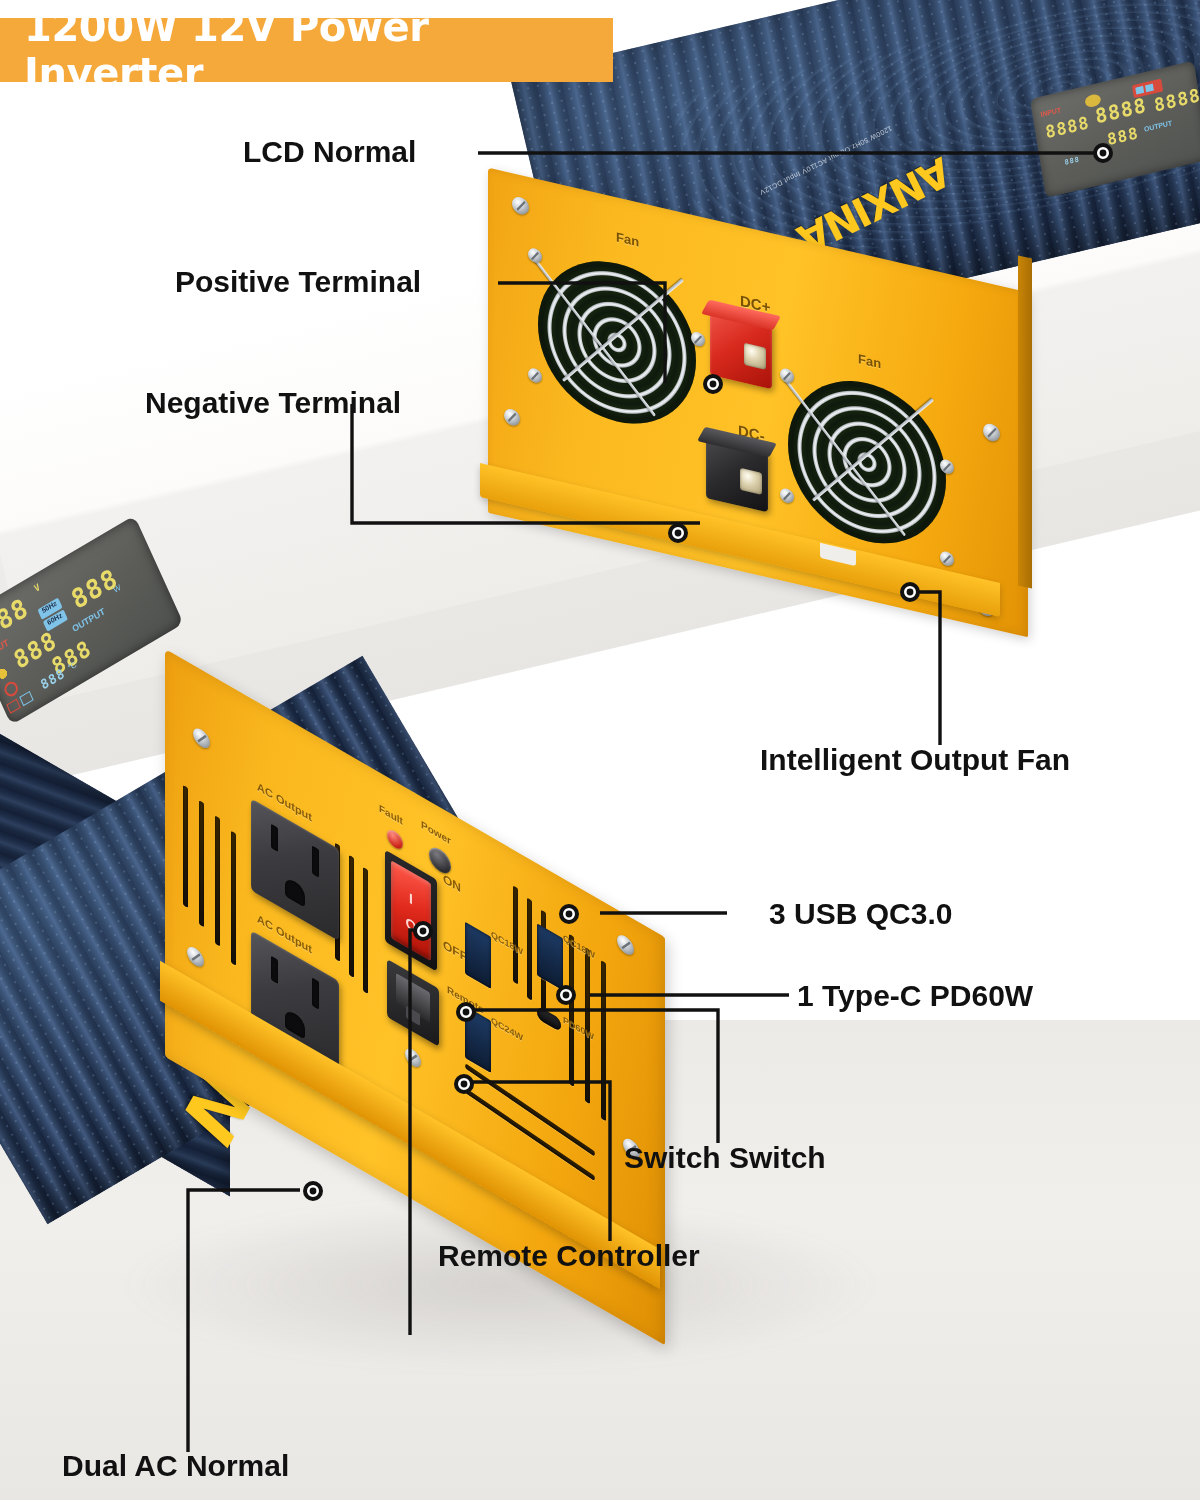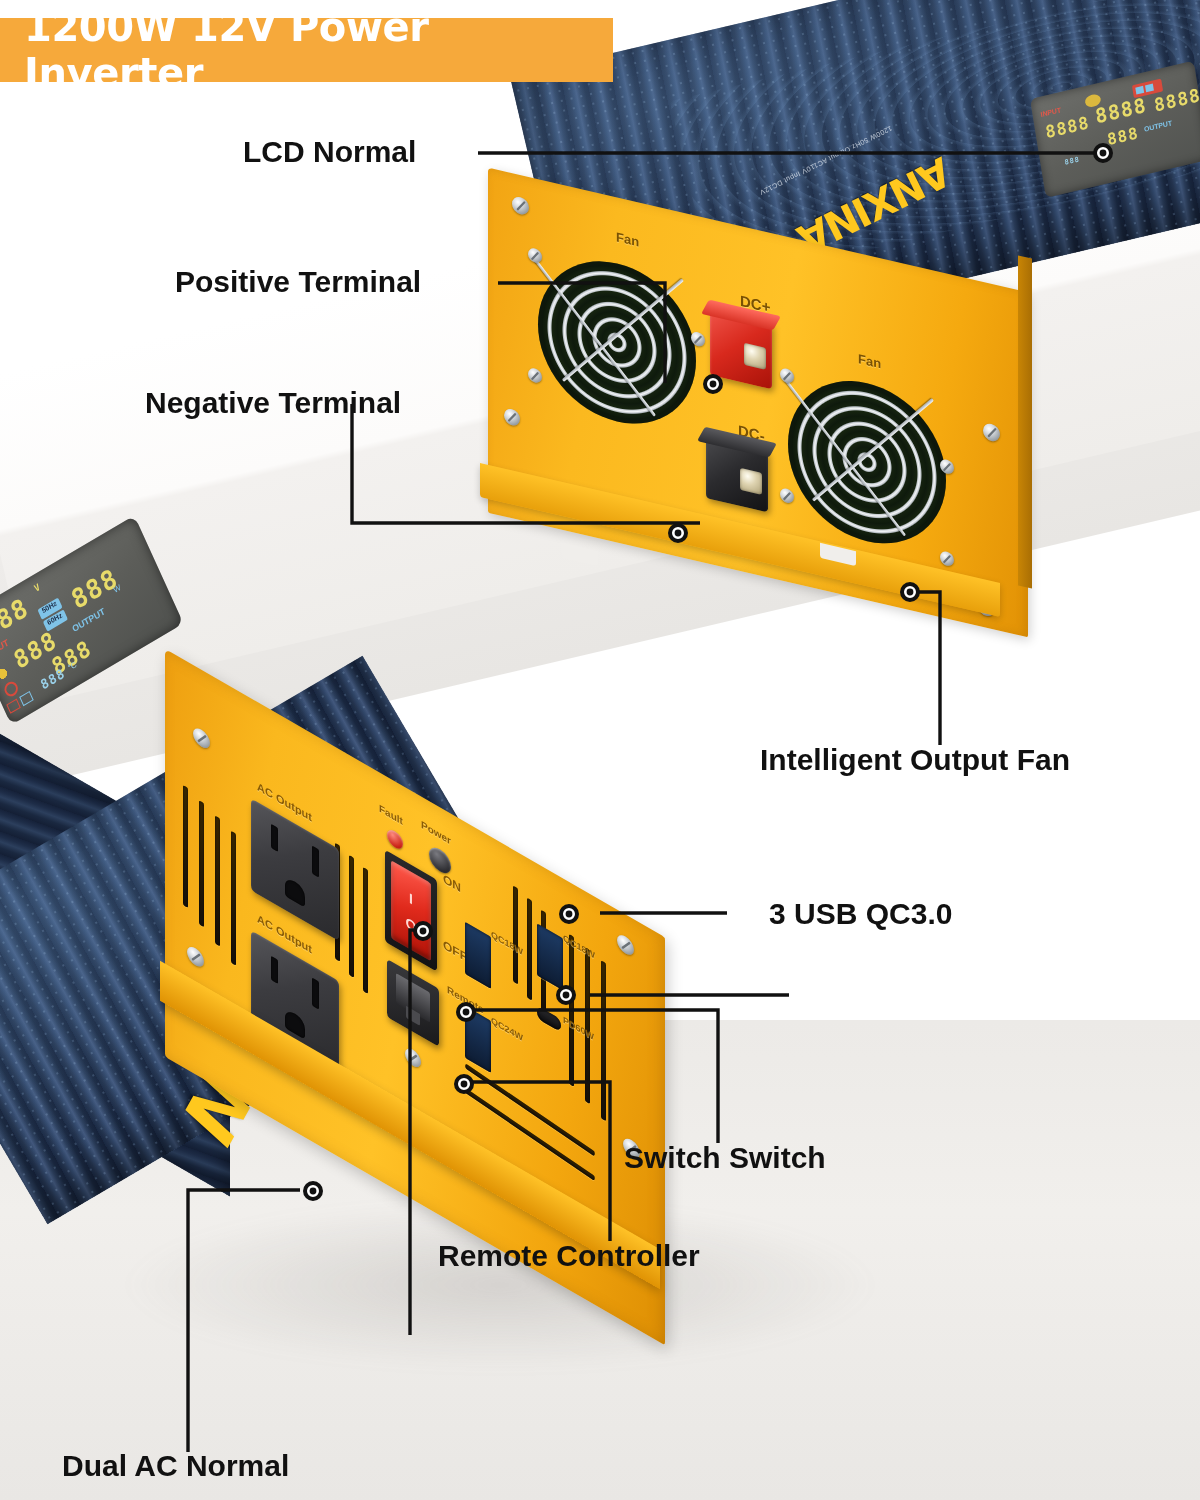--- a/index.html
+++ b/index.html
@@ -543,20 +543,21 @@
       <circle cx="423" cy="931" r="3.4"></circle>
       <circle cx="313" cy="1191" r="3.4"></circle>
     </g>
   </svg>
 
   <div class="calloutLabel cl-big" style="left:243px;top:134px;">LCD Normal</div>
   <div class="calloutLabel cl-big" style="left:175px;top:264px;">Positive Terminal</div>
   <div class="calloutLabel cl-big" style="left:145px;top:385px;">Negative Terminal</div>
   <div class="calloutLabel cl-big" style="left:760px;top:742px;">Intelligent Output Fan</div>
   <div class="calloutLabel cl-big" style="left:769px;top:896px;">3 USB QC3.0</div>
+  <div class="calloutLabel cl-big" style="left:797px;top:978px;">1 Type-C PD60W</div>
   <div class="calloutLabel cl-big" style="left:624px;top:1140px;">Switch Switch</div>
   <div class="calloutLabel cl-big" style="left:438px;top:1238px;">Remote Controller</div>
   <div class="calloutLabel cl-big" style="left:62px;top:1448px;">Dual AC Normal</div>
 
   <div class="banner">
     <div class="banner-text">1200W 12V Power Inverter</div>
   </div>
 
 </div>
 

